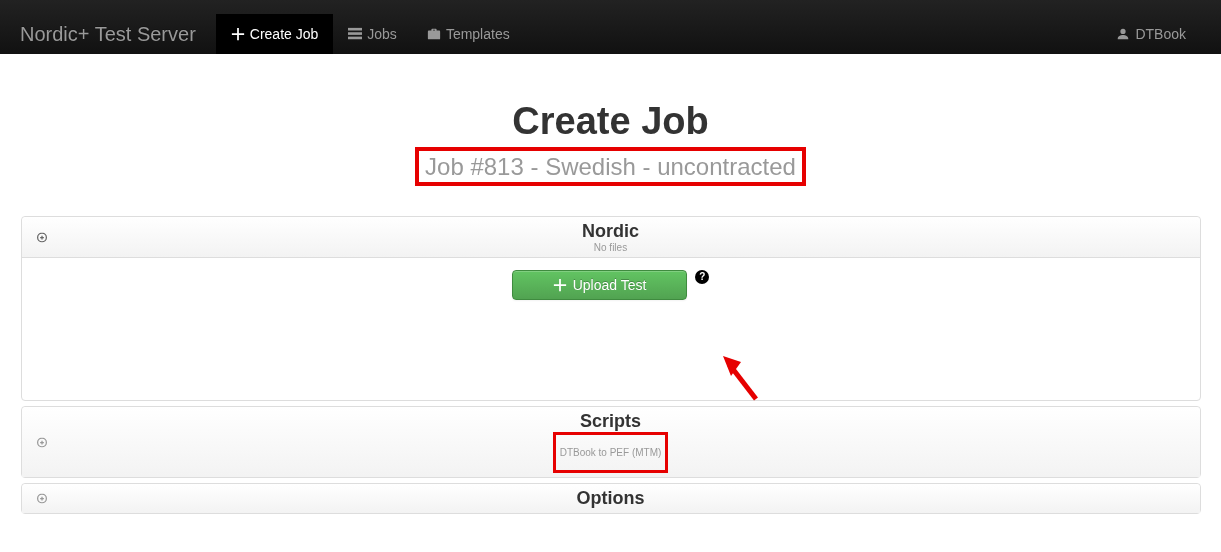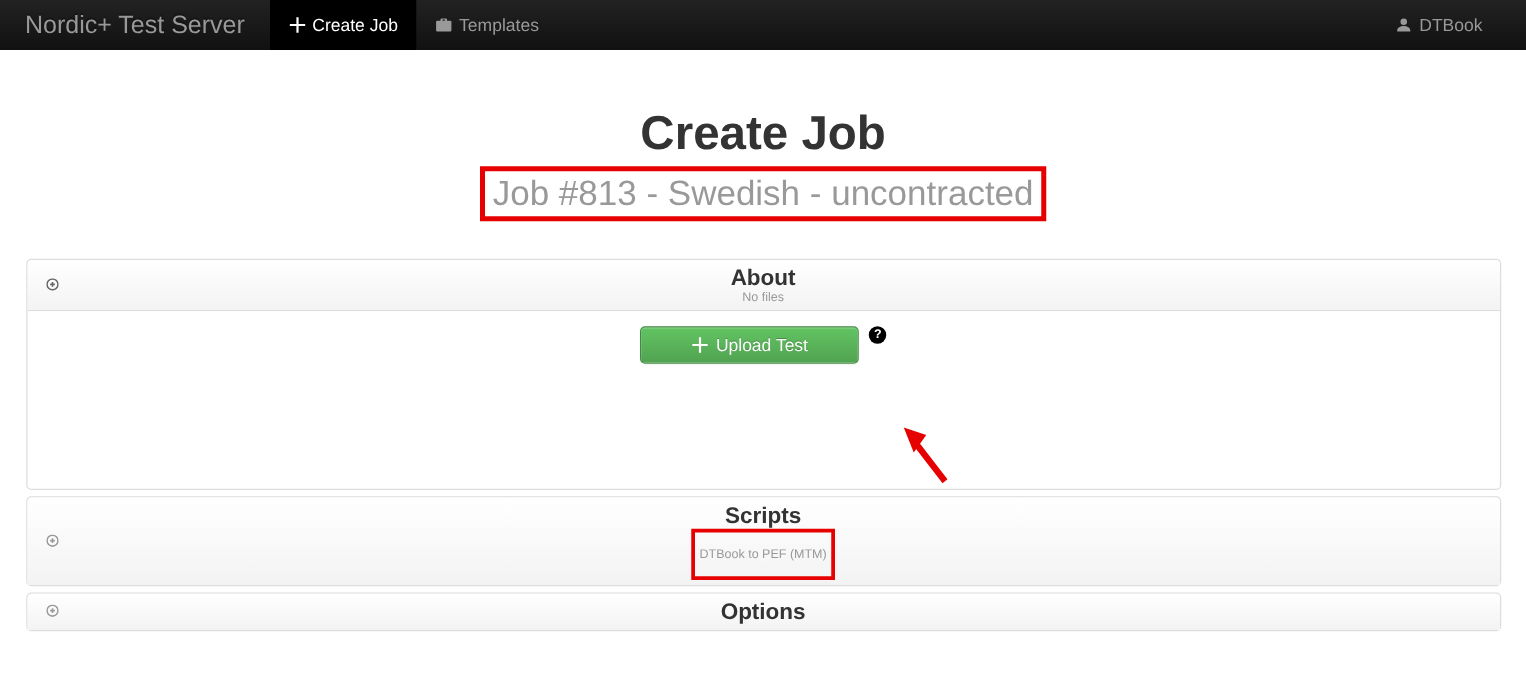--- a/index.html
+++ b/index.html
@@ -1,29 +1,29 @@
 <!DOCTYPE html>
 <html><head>
 <meta charset="utf-8">
 <style>
 * { margin: 0; padding: 0; box-sizing: border-box; }
 body { font-family: "Helvetica Neue", Helvetica, Arial, sans-serif; font-size: 14px; background: #fff; color: #333; width: 1221px; }
 
 
-.navbar { background: linear-gradient(to bottom, #222 0%, #111 100%); height: 40px; display: flex; align-items: flex-end; padding: 0 20px; color: #999; }
+.navbar { background: linear-gradient(to bottom, #222 0%, #111 100%); height: 54px; display: flex; align-items: flex-end; padding: 0 20px; color: #999; }
 .navbar-brand { color: #999; font-size: 20px; font-weight: 200; margin-right: 20px; text-shadow: 0 -1px 0 rgba(0,0,0,.25); }
 .navbar-left { display: flex; align-items: center; flex: 1; }
 .navbar-right { display: flex; align-items: center; gap: 0; }
 .nav-item { color: #999; padding: 10px 15px; font-size: 14px; display: inline-flex; align-items: center; gap: 5px; cursor: pointer; height: 40px; }
 .nav-item.active { background: #000; color: #fff; }
 
 
 .container { width: 1180px; margin: 0 auto; padding-top: 45px; position: relative; }
 .page-title { font-size: 38px; font-weight: bold; text-align: center; color: #333; line-height: 1.2; }
-.page-subtitle { font-size: 28px; font-weight: 400; text-align: center; color: #999; line-height: 1.3; }
+.page-subtitle { font-size: 24px; font-weight: 400; text-align: center; color: #999; line-height: 1.3; }
 .highlight-red { border: 4px solid #e60000; display: inline-block; padding: 0 6px; }
 .subtitle-wrap { text-align: center; margin-top: 2px; margin-bottom: 30px; }
 
 
 .panel { border: 1px solid #ddd; border-radius: 4px; margin-bottom: 5px; background: #fff; }
 .panel-header { background: linear-gradient(to bottom, #fff 0%, #f3f3f3 100%); border-bottom: 1px solid #ddd; padding: 4px 15px; text-align: center; position: relative; border-radius: 4px 4px 0 0; }
 .panel-header.no-border { border-bottom: none; }
 .panel-title { font-size: 18px; font-weight: bold; color: #333; }
 .panel-sub { font-size: 10px; color: #999; }
 .panel-toggle { position: absolute; left: 15px; top: 50%; transform: translateY(-50%); color: #666; font-size: 10px; cursor: pointer; }
@@ -50,20 +50,28 @@
   <div class="navbar-left">
     <span class="navbar-brand">Nordic+ Test Server</span>
 
     <span class="nav-item active">
       <svg class="ico" viewBox="0 0 16 16">
           <path d="M7 1h2v6h6v2H9v6H7V9H1V7h6V1z"></path>
         </svg>
       <span>Create Job</span>
     </span>
 
+    <span class="nav-item">
+      <svg class="ico" viewBox="0 0 16 16">
+          <rect x="0" y="1" width="16" height="3"></rect>
+          <rect x="0" y="6" width="16" height="3"></rect>
+          <rect x="0" y="11" width="16" height="3"></rect>
+        </svg>
+      <span>Jobs</span>
+    </span>
 
     <span class="nav-item">
       <svg class="ico" viewBox="0 0 16 16">
           <path d="M6 2h4a1 1 0 011 1v1h3a1 1 0 011 1v8a1 1 0 01-1 1H2a1 1 0 01-1-1V5a1 1 0 011-1h3V3a1 1 0 011-1zm1 2h2V3H7v1z"></path>
         </svg>
       <span>Templates</span>
     </span>
 
   </div>
 
@@ -84,21 +92,21 @@
   </div>
 
   <div class="panel">
     <div class="panel-header">
       <span class="panel-toggle">
         <svg class="ico" viewBox="0 0 16 16" style="width:10px;height:10px">
             <circle cx="8" cy="8" r="7" fill="none" stroke="#666" stroke-width="2"></circle>
             <path d="M5 8h6M8 5v6" stroke="#666" stroke-width="2"></path>
           </svg>
       </span>
-      <div class="panel-title">About</div>
+      <div class="panel-title">Nordic</div>
       <div class="panel-sub">No files</div>
     </div>
     <div class="panel-body">
       <button class="btn-upload">
         <svg class="ico" viewBox="0 0 16 16" style="fill:#fff">
             <path d="M7 1h2v6h6v2H9v6H7V9H1V7h6V1z"></path>
           </svg>
         <span>Upload Test</span>
       </button>
       <span class="help-badge">?</span>

